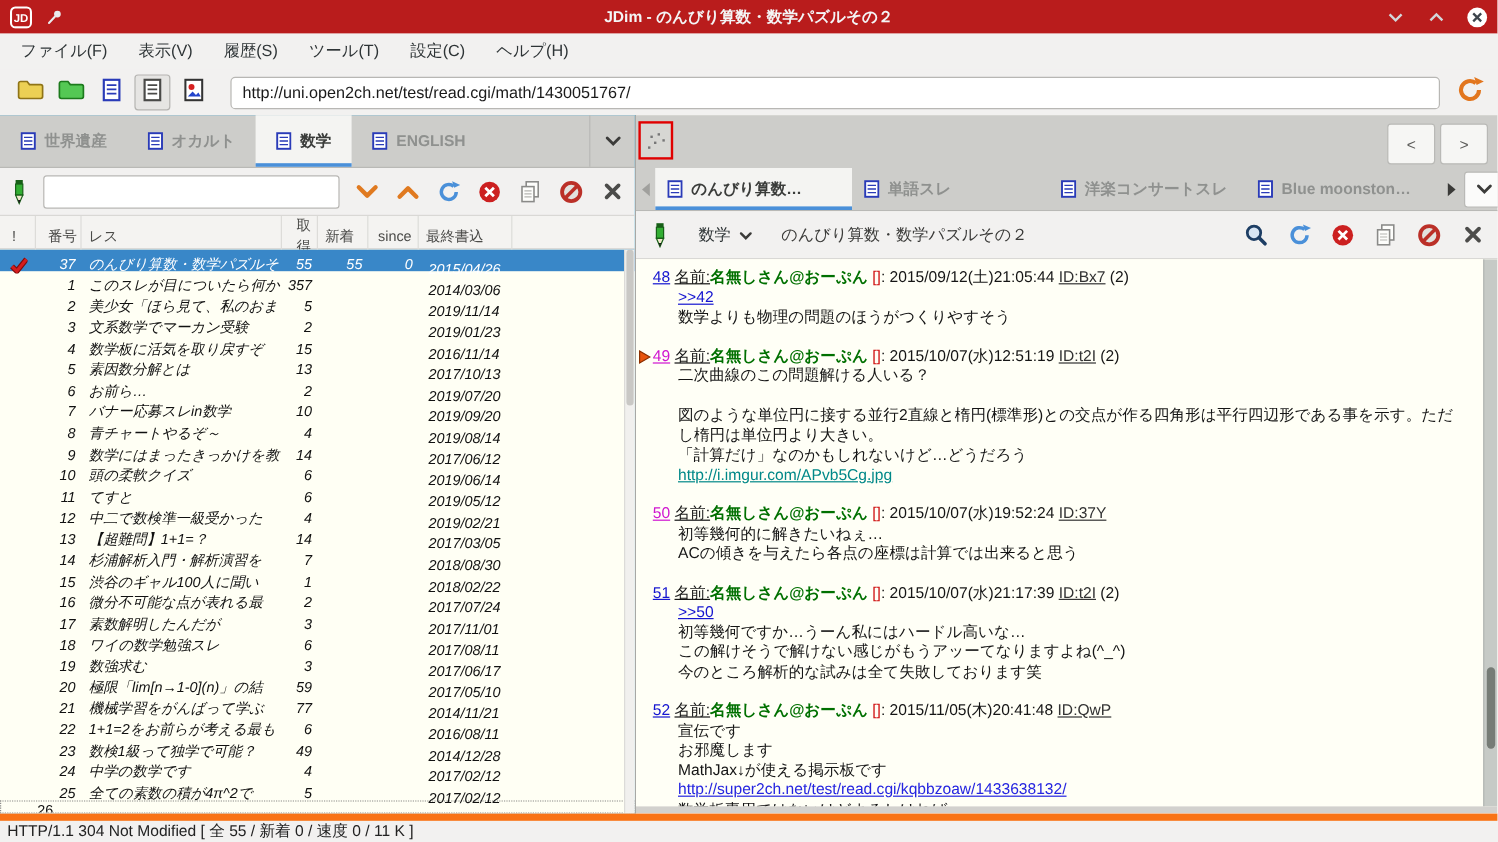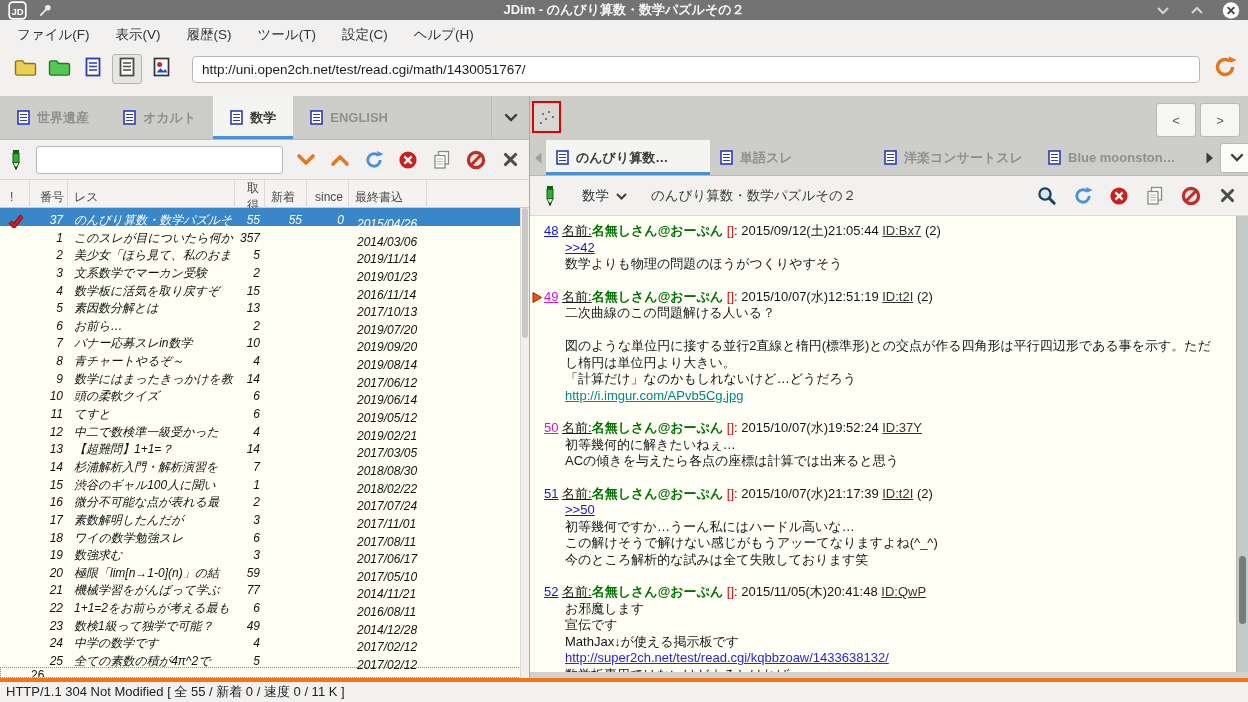--- a/index.html
+++ b/index.html
@@ -1,21 +1,21 @@
 <!DOCTYPE html>
 <html><head>
 <meta charset="utf-8">
 <style>
   * { box-sizing: border-box; margin: 0; padding: 0; }
   html,body { width:1248px; height:702px; overflow:hidden; }
   body { font-family:"Liberation Sans","DejaVu Sans",sans-serif; background:#f2f1f0; }
   .window { position:relative; width:1248px; height:702px; background:#f2f1f0; }
 
   
-  .titlebar { height:20px; background:#737373; display:flex; align-items:center; padding:0 8px; }
+  .titlebar { height:28px; background:#b91c1c; display:flex; align-items:center; padding:0 8px; }
   .titlebar .appicon { width:20px; height:20px; margin-right:10px; display:flex; align-items:center; }
   .titlebar .pinicon { width:16px; height:16px; margin-right:10px; display:flex; align-items:center; }
   .titlebar .title { position:absolute; left:0; right:0; text-align:center; color:#f4f5f6; font-size:13px; font-weight:bold; pointer-events:none; }
   .winbtns { margin-left:auto; display:flex; align-items:center; gap:16px; z-index:2; }
   .winbtn { width:18px; height:18px; display:flex; align-items:center; justify-content:center; }
 
   
   .menubar { height:30px; display:flex; align-items:center; padding-left:4px; background:#f2f1f0; font-size:13.5px; color:#2e3436; }
   .menu-item { padding:5px 13px; }
 
@@ -99,21 +99,21 @@
   .pline { min-height:16.5px; }
   .pline.blank { height:16.5px; }
   .a-res { color:#1515d0; text-decoration:underline; }
   .a-url { color:#2525e0; text-decoration:underline; }
   .a-url.visited { color:#008888; }
   .post-scroll { position:absolute; right:0; top:0; bottom:6px; width:12px; background:#c6cac6; border-left:1px solid #b2b6b2; }
   .post-scroll .thumb { position:absolute; left:2px; right:2px; top:340px; height:68px; background:#767c76; border-radius:4px; }
   .pane-bottom { position:absolute; left:0; right:0; bottom:0; height:6px; background:#d2d1ce; }
 
   
-  .statusbar { position:absolute; left:0; right:0; bottom:0; height:24px; background:#f2f1f0; border-top:4px solid #f97316; display:flex; align-items:center; padding-left:6px; font-size:13px; color:#222; }
+  .statusbar { position:absolute; left:0; right:0; bottom:0; height:24px; background:#f2f1f0; border-top:6px solid #f97316; display:flex; align-items:center; padding-left:6px; font-size:13px; color:#222; }
 </style>
 </head>
 <body>
 
 <div class="window">
 
   <div class="titlebar">
     <span class="appicon">
         <svg width="19" height="19" viewBox="0 0 19 19">
           <rect x="1.2" y="1.2" width="16.6" height="16.6" rx="3.5" fill="none" stroke="#fff" stroke-width="1.7"></rect>
@@ -731,22 +731,22 @@
             </div>
             <div class="post">
               <div class="p-head"><span class="p-num">51</span> <span class="p-label">名前:</span><span class="p-name">名無しさん@おーぷん</span><span class="p-mail"> []</span><span class="p-date">: 2015/10/07(水)21:17:39 </span><span class="p-id">ID:t2I</span><span class="p-count"> (2)</span></div>
               <div class="pline"><span class="a-res">&gt;&gt;50</span></div>
               <div class="pline">初等幾何ですか…うーん私にはハードル高いな…</div>
               <div class="pline">この解けそうで解けない感じがもうアッーてなりますよね(^_^)</div>
               <div class="pline">今のところ解析的な試みは全て失敗しております笑</div>
             </div>
             <div class="post">
               <div class="p-head"><span class="p-num">52</span> <span class="p-label">名前:</span><span class="p-name">名無しさん@おーぷん</span><span class="p-mail"> []</span><span class="p-date">: 2015/11/05(木)20:41:48 </span><span class="p-id">ID:QwP</span></div>
+              <div class="pline">宣伝です</div>
               <div class="pline">お邪魔します</div>
-              <div class="pline">宣伝です</div>
               <div class="pline">MathJax↓が使える掲示板です</div>
               <div class="pline"><span class="a-url">http://super2ch.net/test/read.cgi/kqbbzoaw/1433638132/</span></div>
               <div class="pline">数学板専用ではないけどよろしければ</div>
             </div>
           </div>
         <div class="post-scroll">
             <div class="thumb"></div>
           </div>
         <div class="pane-bottom"></div>
       </div>

